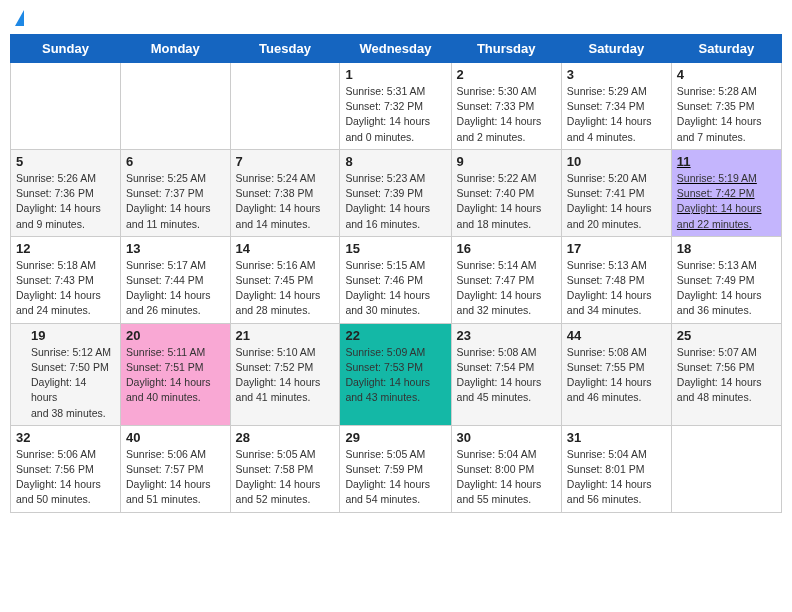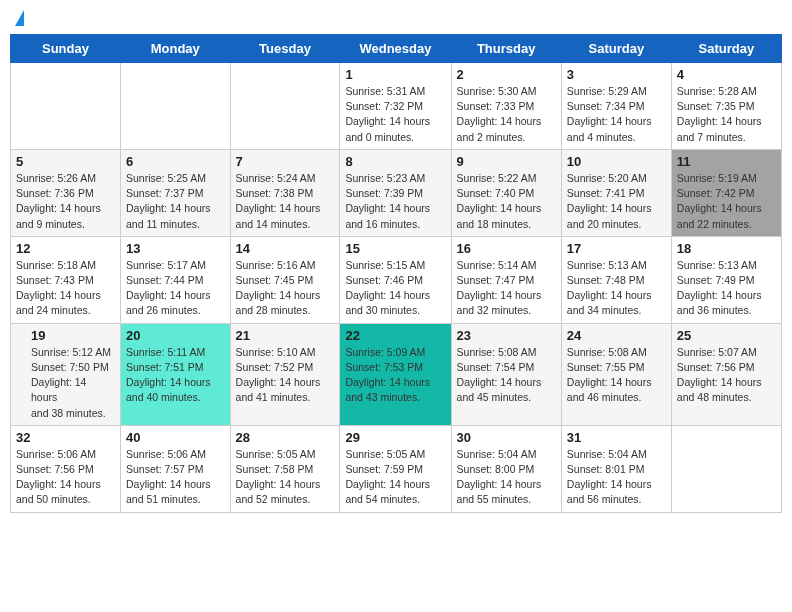--- a/index.html
+++ b/index.html
@@ -159,21 +159,21 @@
           <div class="day-info">Sunrise: 5:23 AM<br>Sunset: 7:39 PM<br>Daylight: 14 hours<br>and 16 minutes.</div>
         </td>
         <td style="background: rgb(245, 245, 245);">
           <div class="day-num">9</div>
           <div class="day-info">Sunrise: 5:22 AM<br>Sunset: 7:40 PM<br>Daylight: 14 hours<br>and 18 minutes.</div>
         </td>
         <td style="background: rgb(245, 245, 245); margin-left: 23px;">
           <div class="day-num">10</div>
           <div class="day-info">Sunrise: 5:20 AM<br>Sunset: 7:41 PM<br>Daylight: 14 hours<br>and 20 minutes.</div>
         </td>
-        <td style="background: #a3a3a3;">
+        <td style="background: #c4b5fd; text-decoration: underline;">
           <div class="day-num">11</div>
           <div class="day-info">Sunrise: 5:19 AM<br>Sunset: 7:42 PM<br>Daylight: 14 hours<br>and 22 minutes.</div>
         </td>
       </tr>
       <tr>
         <td>
           <div class="day-num">12</div>
           <div class="day-info">Sunrise: 5:18 AM<br>Sunset: 7:43 PM<br>Daylight: 14 hours<br>and 24 minutes.</div>
         </td>
         <td>
@@ -199,38 +199,38 @@
         <td>
           <div class="day-num">18</div>
           <div class="day-info">Sunrise: 5:13 AM<br>Sunset: 7:49 PM<br>Daylight: 14 hours<br>and 36 minutes.</div>
         </td>
       </tr>
       <tr>
         <td style="background: rgb(245, 245, 245); padding-left: 20px;">
           <div class="day-num">19</div>
           <div class="day-info">Sunrise: 5:12 AM<br>Sunset: 7:50 PM<br>Daylight: 14 hours<br>and 38 minutes.</div>
         </td>
-        <td style="background: #5eead4;">
+        <td style="background: #f9a8d4;">
           <div class="day-num">20</div>
           <div class="day-info">Sunrise: 5:11 AM<br>Sunset: 7:51 PM<br>Daylight: 14 hours<br>and 40 minutes.</div>
         </td>
         <td style="background: rgb(245, 245, 245);">
           <div class="day-num">21</div>
           <div class="day-info">Sunrise: 5:10 AM<br>Sunset: 7:52 PM<br>Daylight: 14 hours<br>and 41 minutes.</div>
         </td>
         <td style="background: #14b8a6;">
           <div class="day-num">22</div>
           <div class="day-info">Sunrise: 5:09 AM<br>Sunset: 7:53 PM<br>Daylight: 14 hours<br>and 43 minutes.</div>
         </td>
         <td style="background: rgb(245, 245, 245);">
           <div class="day-num">23</div>
           <div class="day-info">Sunrise: 5:08 AM<br>Sunset: 7:54 PM<br>Daylight: 14 hours<br>and 45 minutes.</div>
         </td>
         <td style="background: rgb(245, 245, 245);">
-          <div class="day-num">24</div>
+          <div class="day-num">44</div>
           <div class="day-info">Sunrise: 5:08 AM<br>Sunset: 7:55 PM<br>Daylight: 14 hours<br>and 46 minutes.</div>
         </td>
         <td style="background: rgb(245, 245, 245);">
           <div class="day-num">25</div>
           <div class="day-info">Sunrise: 5:07 AM<br>Sunset: 7:56 PM<br>Daylight: 14 hours<br>and 48 minutes.</div>
         </td>
       </tr>
       <tr>
         <td>
           <div class="day-num">32</div>

